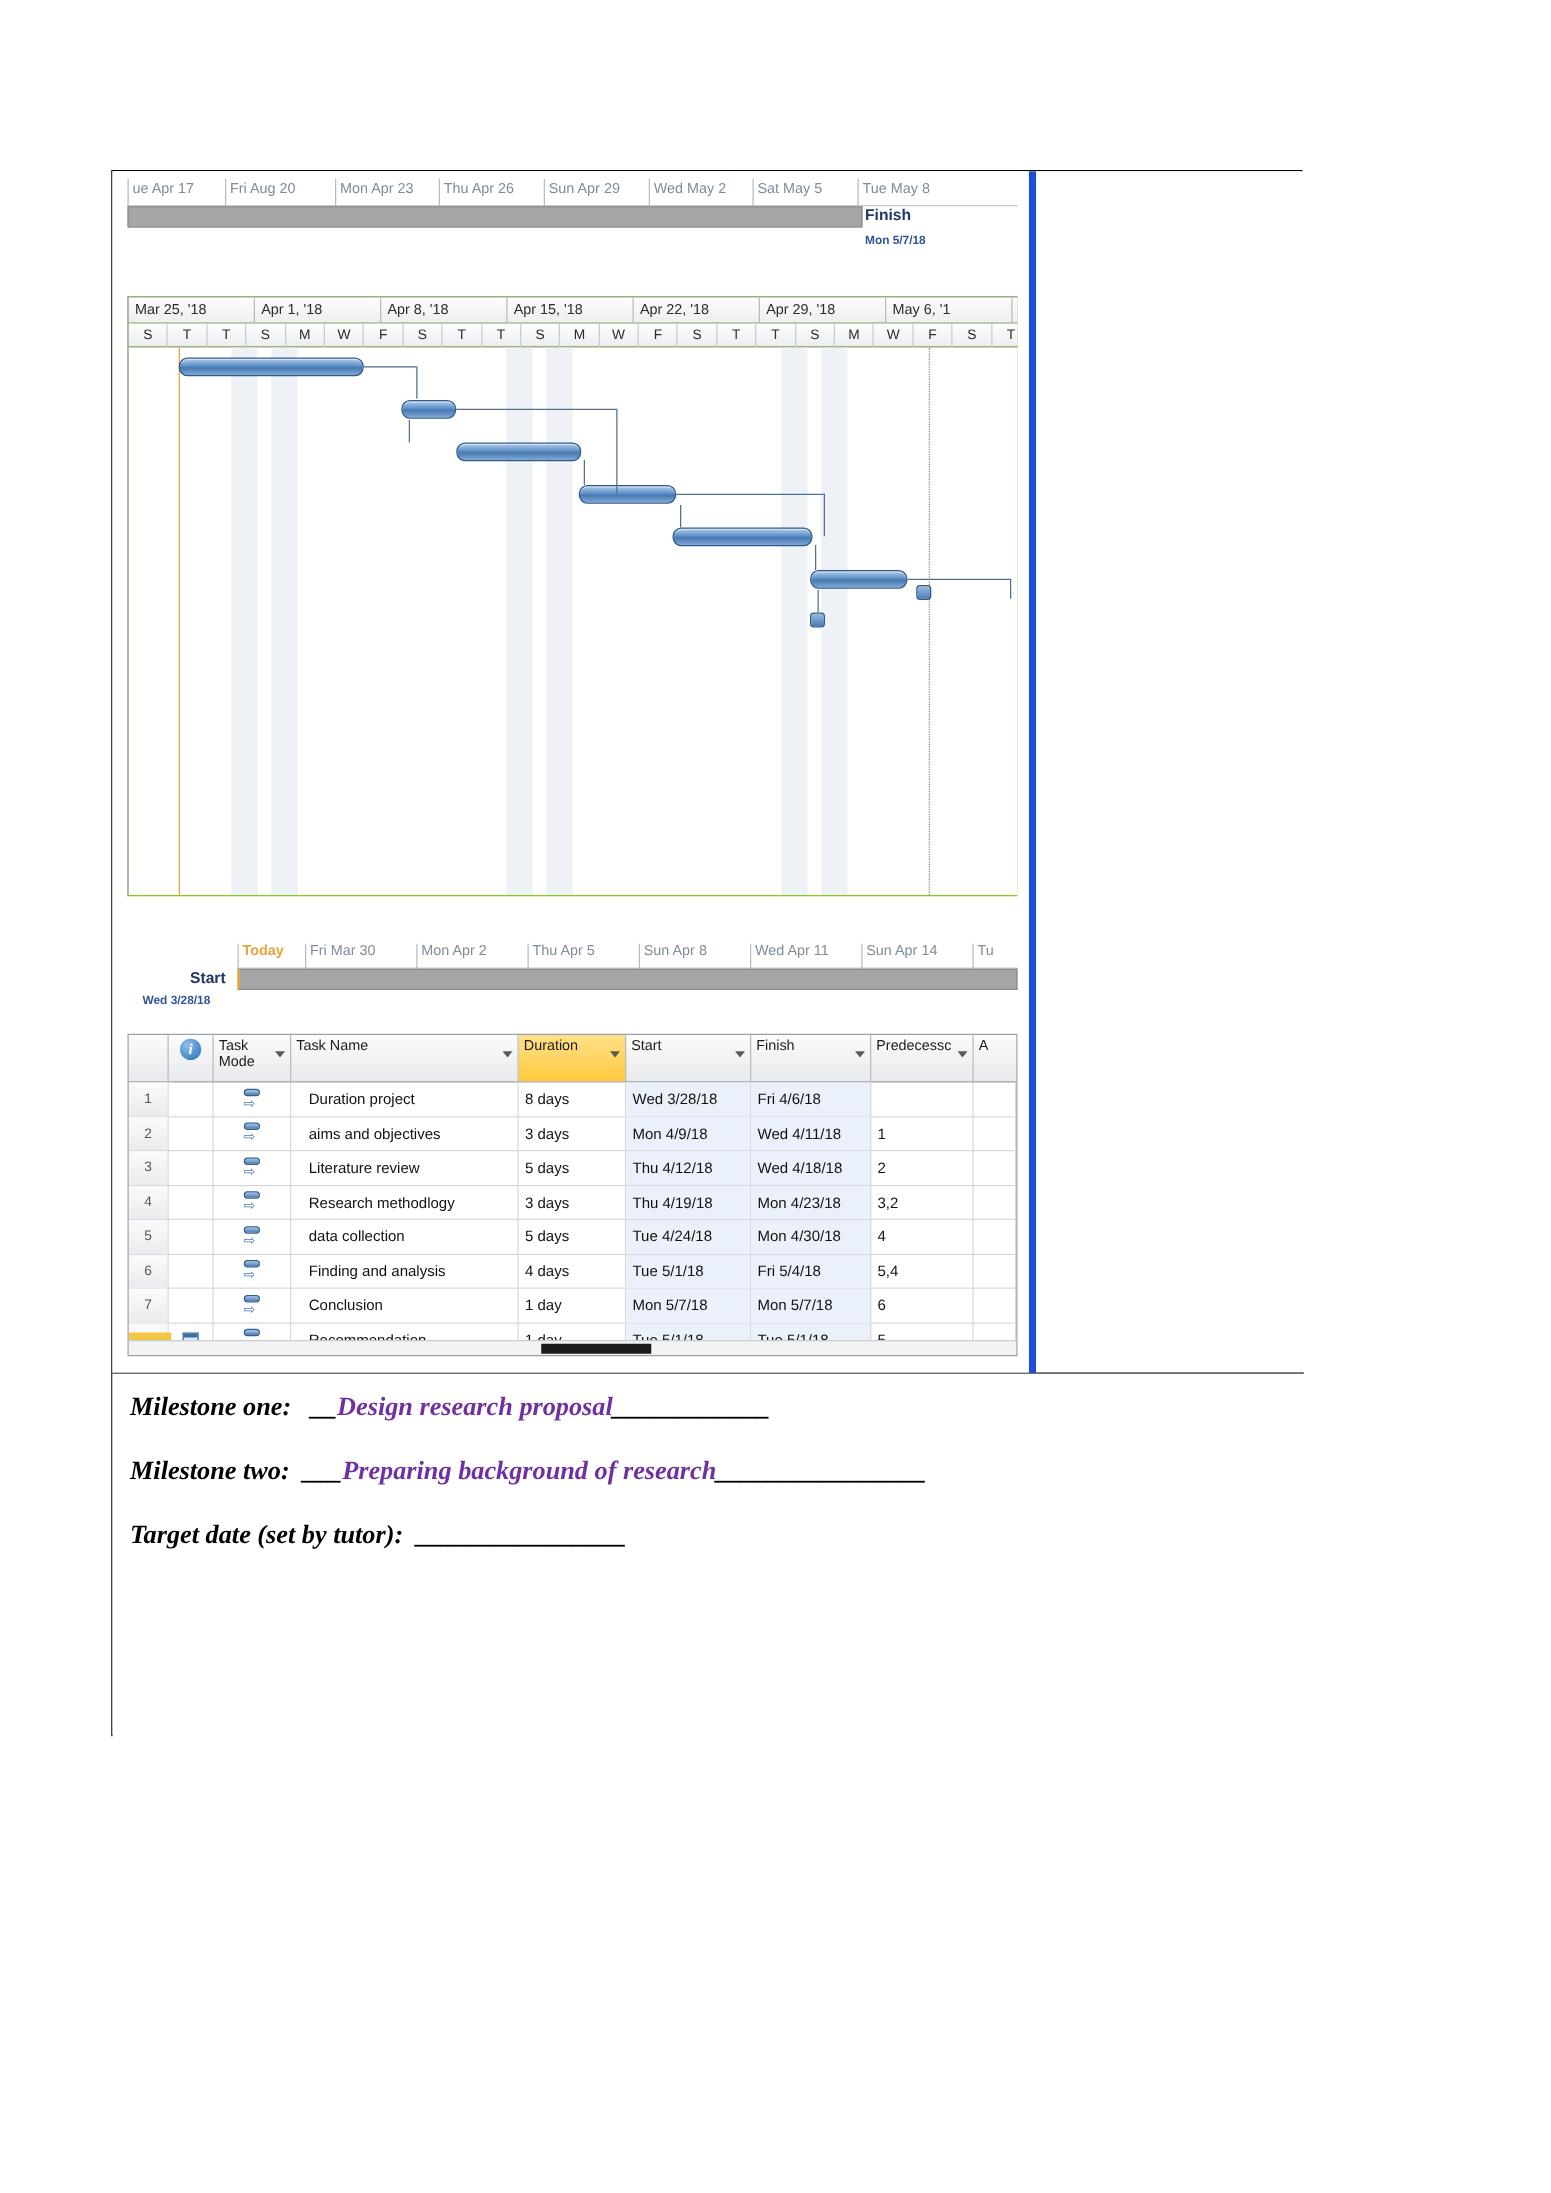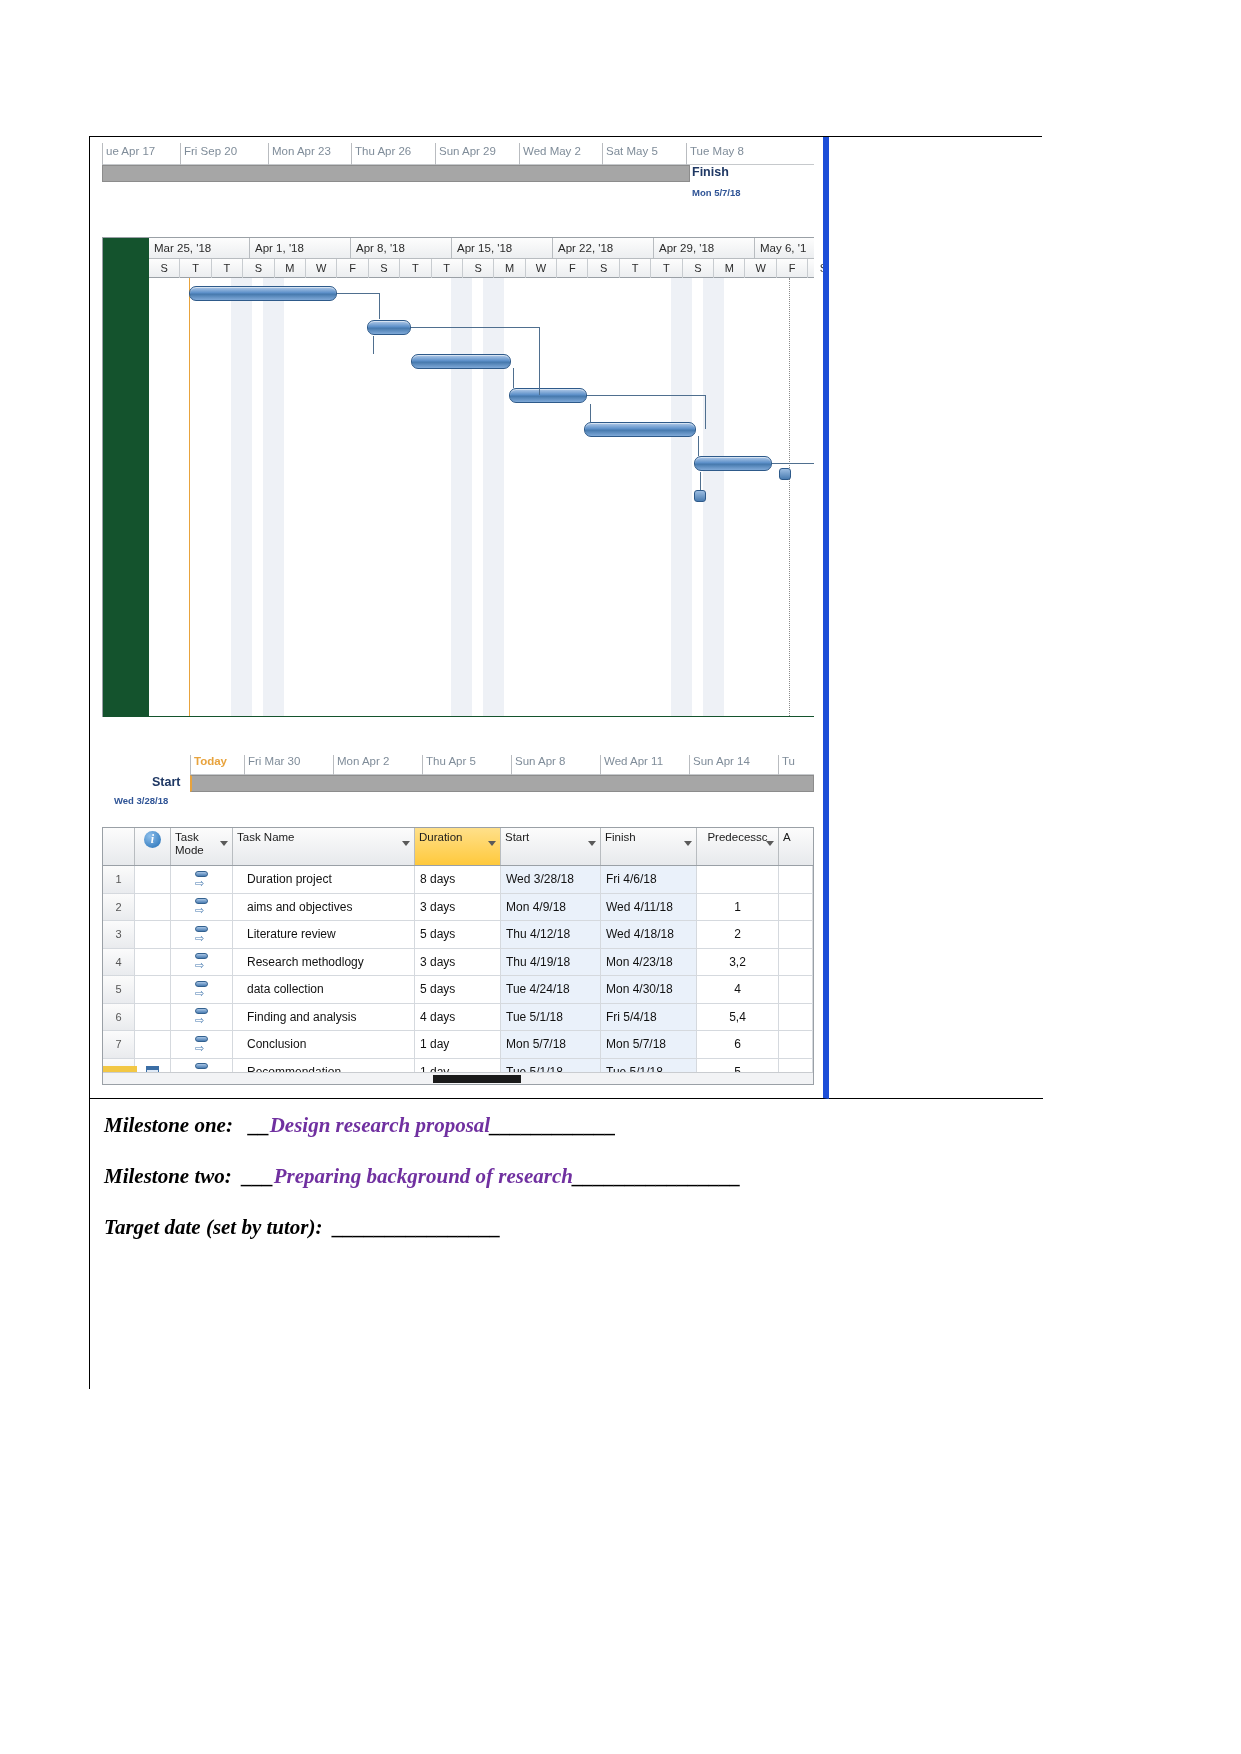--- a/index.html
+++ b/index.html
@@ -86,22 +86,21 @@
     position:absolute; top:44px; left:590px;
     font-size:9.5px; color:#2f5496; font-weight:600;
   }
 
   
   .gantt-wrap{
     position:absolute; left:12px; top:100px;
     width:712px; height:480px;
     border-top:1px solid #9aa0a6;
     border-left:1px solid #9aa0a6;
-    background:#14532d;
-    padding-left:46px;
+    background:#84cc16;
   }
   .week-row{
     position:relative; height:21px;
     background:linear-gradient(#fdfdfd,#eceef0);
     border-bottom:1px solid #b8bcc0;
     white-space:nowrap;
   }
   .week-cell{
     display:inline-block;
     height:21px; line-height:21px;
@@ -236,21 +235,21 @@
     border-right:4px solid transparent;
     border-top:5px solid #5a5a5a;
   }
   .c-id   { width:32px; justify-content:center; }
   .c-ind  { width:36px; justify-content:center; }
   .c-mode { width:62px; }
   .c-name { width:182px; }
   .c-dur  { width:86px; }
   .c-start{ width:100px; }
   .c-fin  { width:96px; }
-  .c-pred { width:82px;justify-content:center; }
+  .c-pred { width:82px; }
   .c-add  { width:34px; border-right:none; }
 
   .srow{
     display:flex;
     height:27.5px;
     border-bottom:1px solid #d5d9de;
   }
   .sc{
     border-right:1px solid #d5d9de;
     font-size:12px; color:#111;
@@ -333,21 +332,21 @@
         <div class="tl-axis">
           <div class="tl-tick" style="left:0px"></div>
           <div class="tl-tick" style="left:78px"></div>
           <div class="tl-tick" style="left:166px"></div>
           <div class="tl-tick" style="left:249px"></div>
           <div class="tl-tick" style="left:333px"></div>
           <div class="tl-tick" style="left:417px"></div>
           <div class="tl-tick" style="left:500px"></div>
           <div class="tl-tick" style="left:584px"></div>
           <div class="tl-label" style="left:0px">ue Apr 17</div>
-          <div class="tl-label" style="left:78px">Fri Sep 20</div>
+          <div class="tl-label" style="left:78px">Fri Aug 20</div>
           <div class="tl-label" style="left:166px">Mon Apr 23</div>
           <div class="tl-label" style="left:249px">Thu Apr 26</div>
           <div class="tl-label" style="left:333px">Sun Apr 29</div>
           <div class="tl-label" style="left:417px">Wed May 2</div>
           <div class="tl-label" style="left:500px">Sat May 5</div>
           <div class="tl-label" style="left:584px">Tue May 8</div>
         </div>
         <div class="tl-bar" style="width:588px"></div>
         <div class="tl-finish-label">Finish</div>
         <div class="tl-finish-date">Mon 5/7/18</div>

